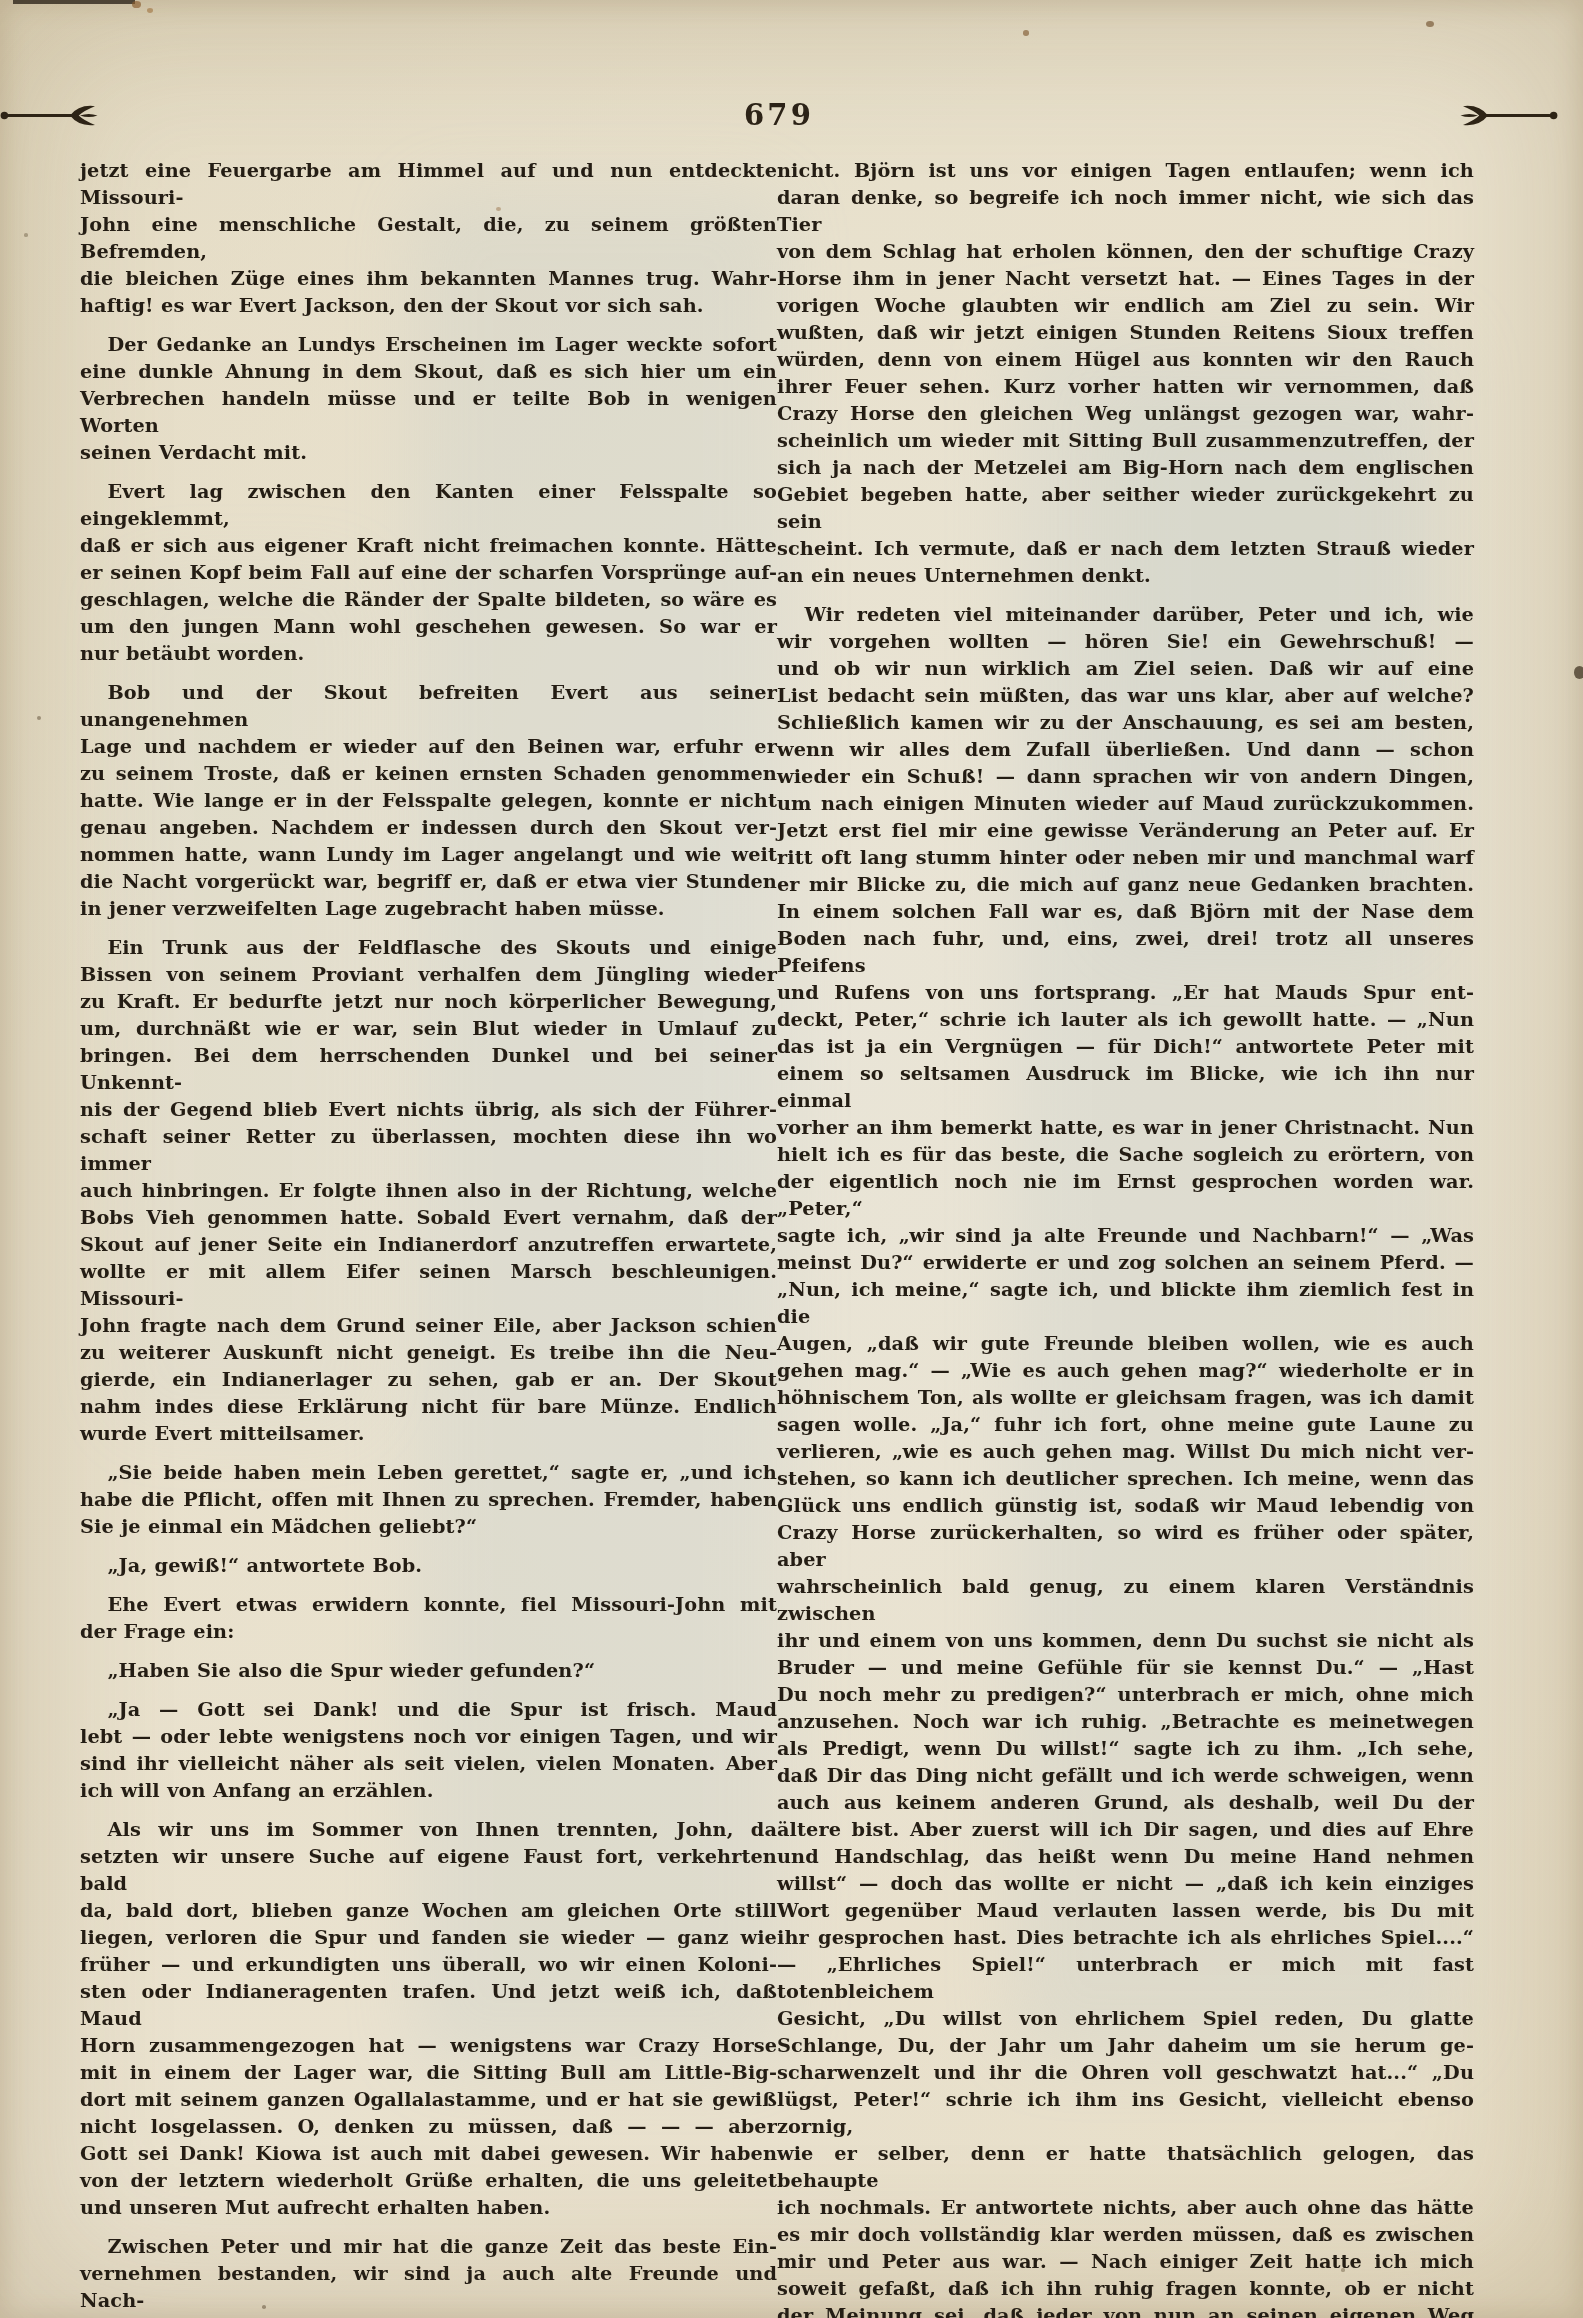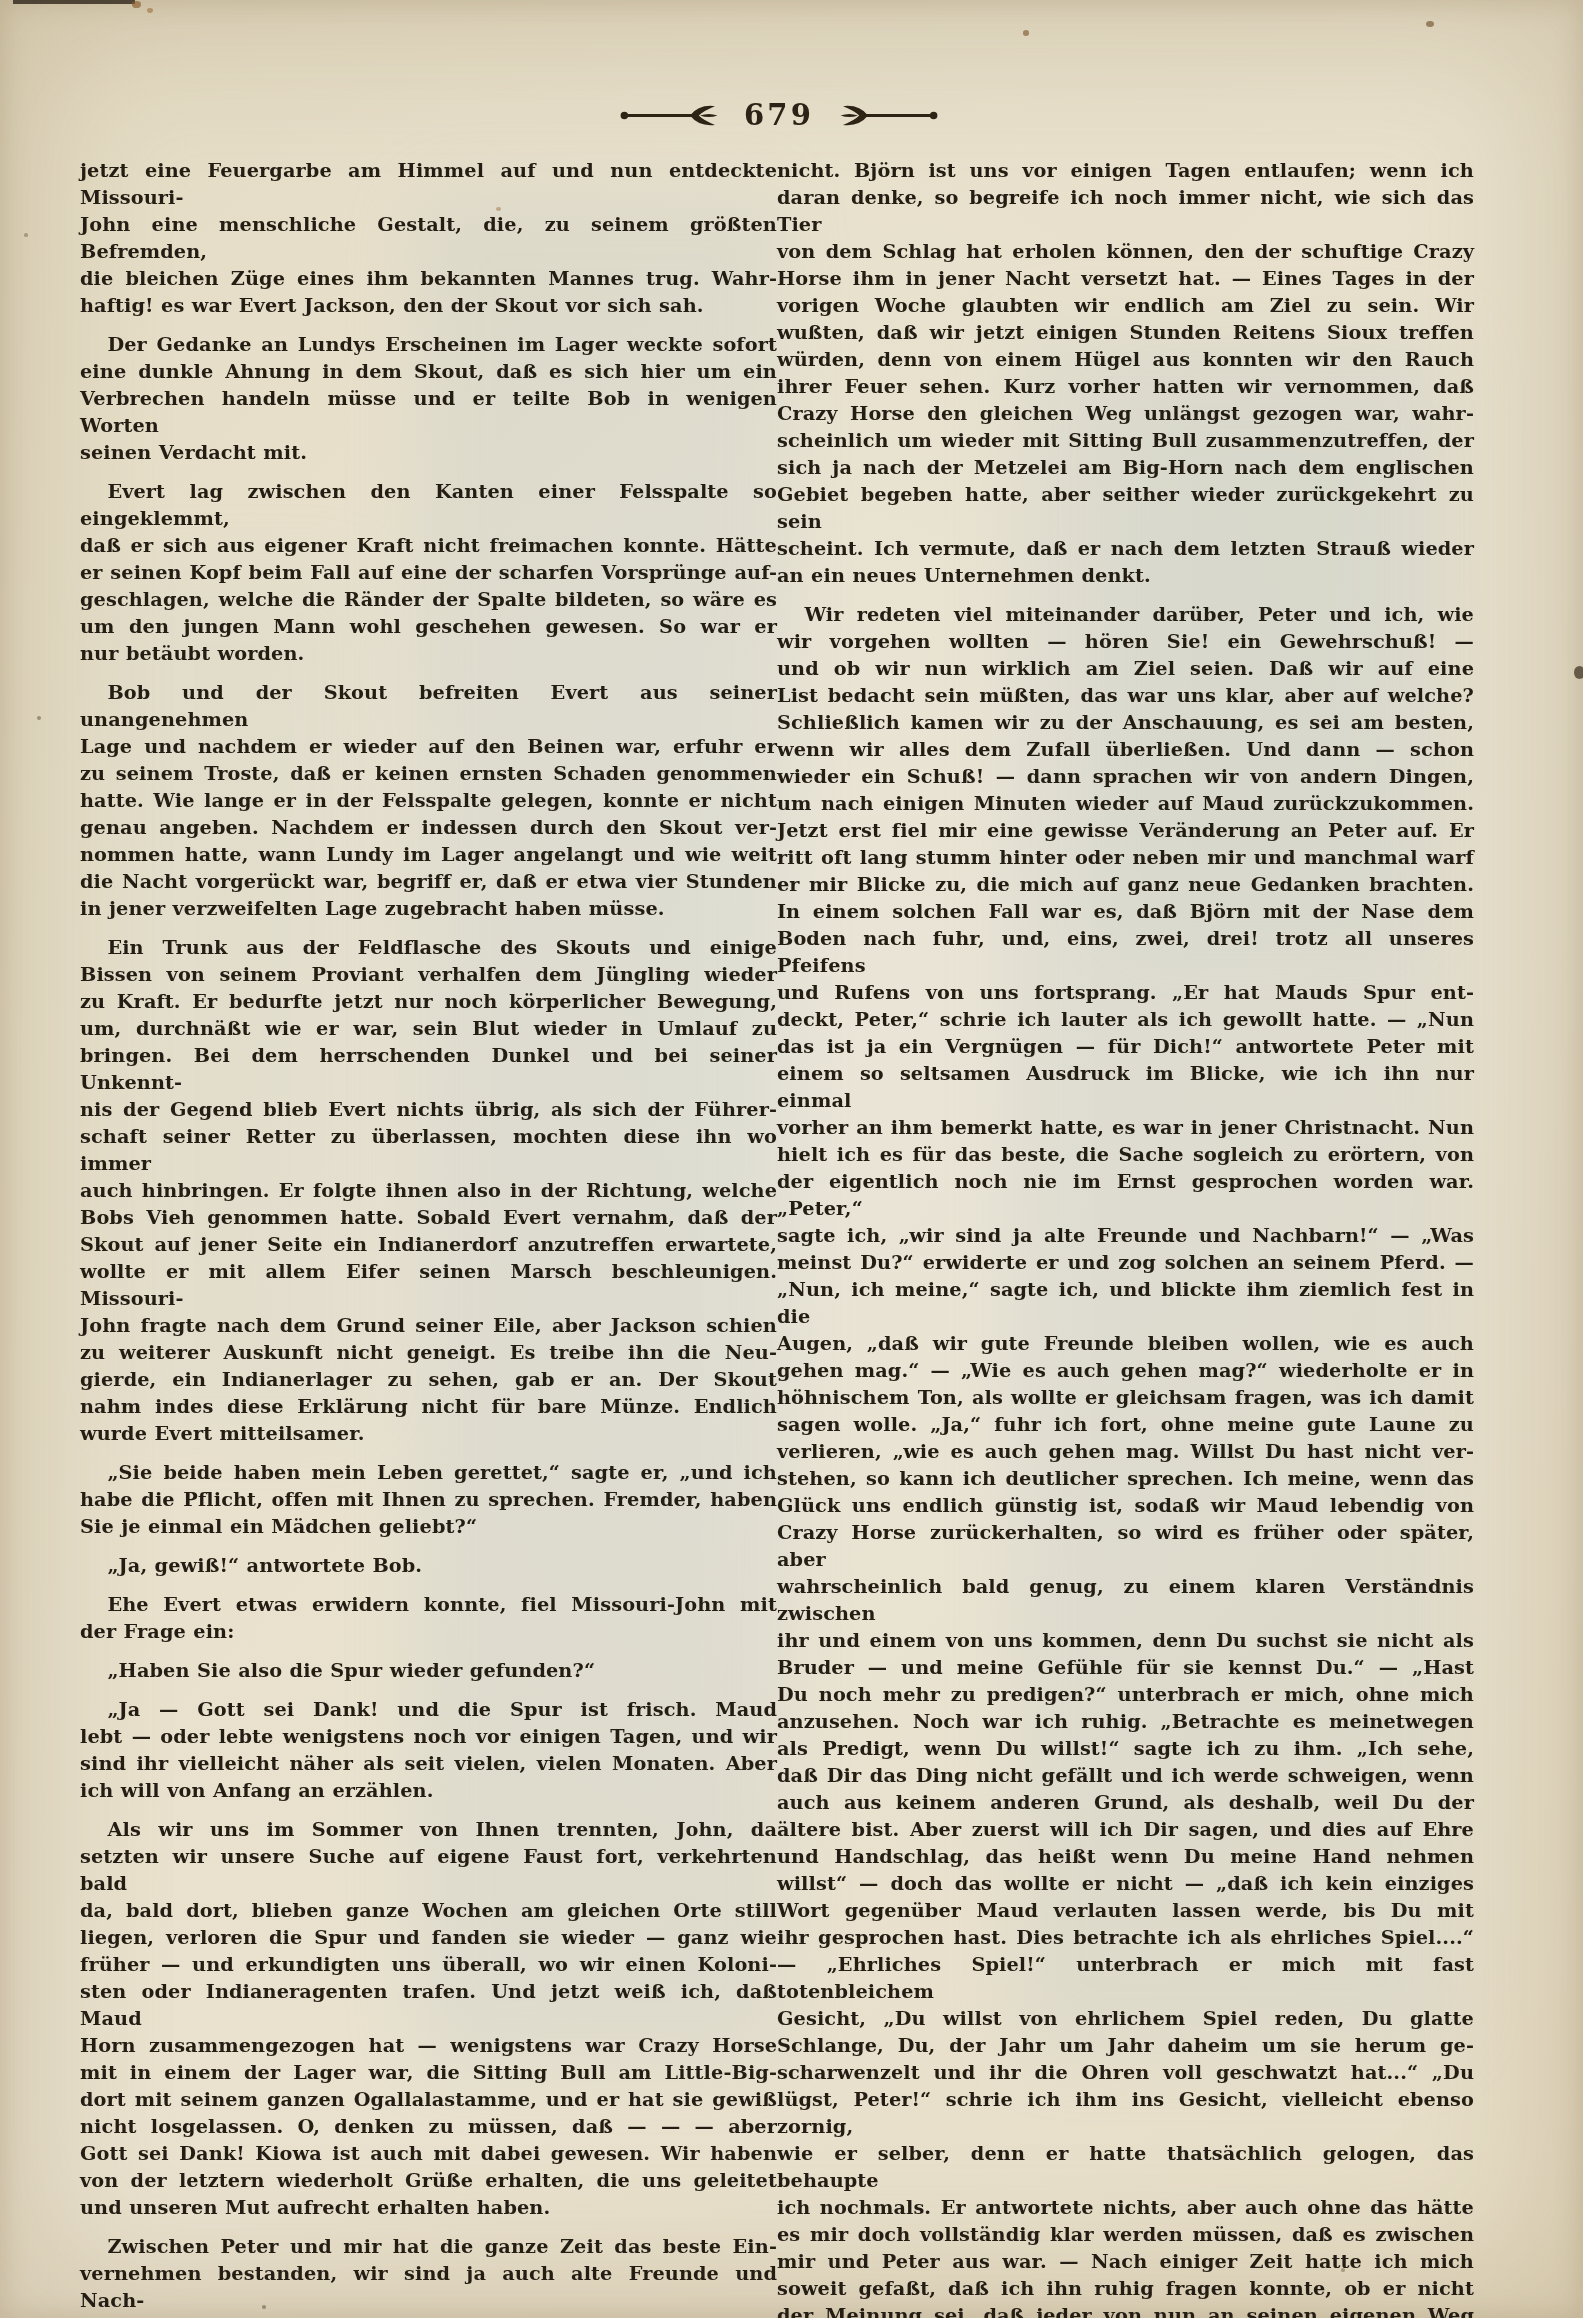--- a/index.html
+++ b/index.html
@@ -34,21 +34,21 @@
   .st4 { left: 112px;  top: 561px;  width: 262px; height: 873px; opacity: 0.10; }
   
   .speck { position: absolute; border-radius: 50%; pointer-events: none; }
   .topedge {
     position: absolute; left: 12.5px; top: 0; width: 122px; height: 4.4px;
     background: #241c12; opacity: 0.75; filter: blur(0.6px); pointer-events: none;
   }
   .page-header {
     position: absolute;
     left: 0; top: 98px; width: 1558px;
-    display: flex; justify-content: center; align-items: center;
+    display: flex; justify-content: space-between; align-items: center;
     gap: 24px;
   }
   .page-number {
     font-size: 29px;
     font-weight: bold;
     letter-spacing: 3.1px;
     color: #2c2317;
   }
   .ornament { display: block; }
   .columns {
@@ -244,21 +244,21 @@
           <div class="line">vorher an ihm bemerkt hatte, es war in jener Christnacht. Nun</div>
           <div class="line">hielt ich es für das beste, die Sache sogleich zu erörtern, von</div>
           <div class="line">der eigentlich noch nie im Ernst gesprochen worden war. „Peter,“</div>
           <div class="line">sagte ich, „wir sind ja alte Freunde und Nachbarn!“ — „Was</div>
           <div class="line">meinst Du?“ erwiderte er und zog solchen an seinem Pferd. —</div>
           <div class="line">„Nun, ich meine,“ sagte ich, und blickte ihm ziemlich fest in die</div>
           <div class="line">Augen, „daß wir gute Freunde bleiben wollen, wie es auch</div>
           <div class="line">gehen mag.“ — „Wie es auch gehen mag?“ wiederholte er in</div>
           <div class="line">höhnischem Ton, als wollte er gleichsam fragen, was ich damit</div>
           <div class="line">sagen wolle. „Ja,“ fuhr ich fort, ohne meine gute Laune zu</div>
-          <div class="line">verlieren, „wie es auch gehen mag. Willst Du hast nicht ver-</div>
+          <div class="line">verlieren, „wie es auch gehen mag. Willst Du mich nicht ver-</div>
           <div class="line">stehen, so kann ich deutlicher sprechen. Ich meine, wenn das</div>
           <div class="line">Glück uns endlich günstig ist, sodaß wir Maud lebendig von</div>
           <div class="line">Crazy Horse zurückerhalten, so wird es früher oder später, aber</div>
           <div class="line">wahrscheinlich bald genug, zu einem klaren Verständnis zwischen</div>
           <div class="line">ihr und einem von uns kommen, denn Du suchst sie nicht als</div>
           <div class="line">Bruder — und meine Gefühle für sie kennst Du.“ — „Hast</div>
           <div class="line">Du noch mehr zu predigen?“ unterbrach er mich, ohne mich</div>
           <div class="line">anzusehen. Noch war ich ruhig. „Betrachte es meinetwegen</div>
           <div class="line">als Predigt, wenn Du willst!“ sagte ich zu ihm. „Ich sehe,</div>
           <div class="line">daß Dir das Ding nicht gefällt und ich werde schweigen, wenn</div>

